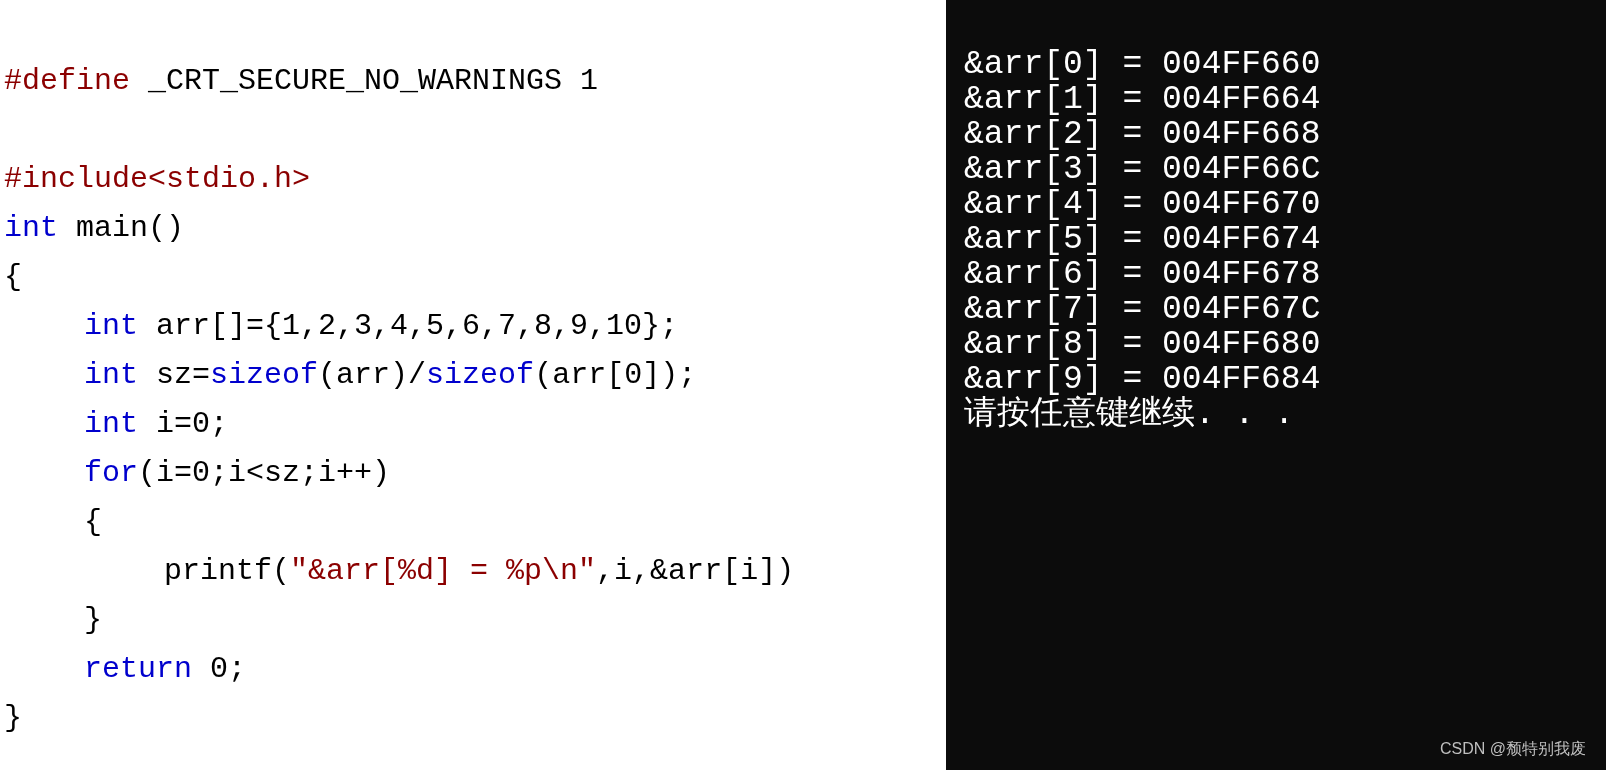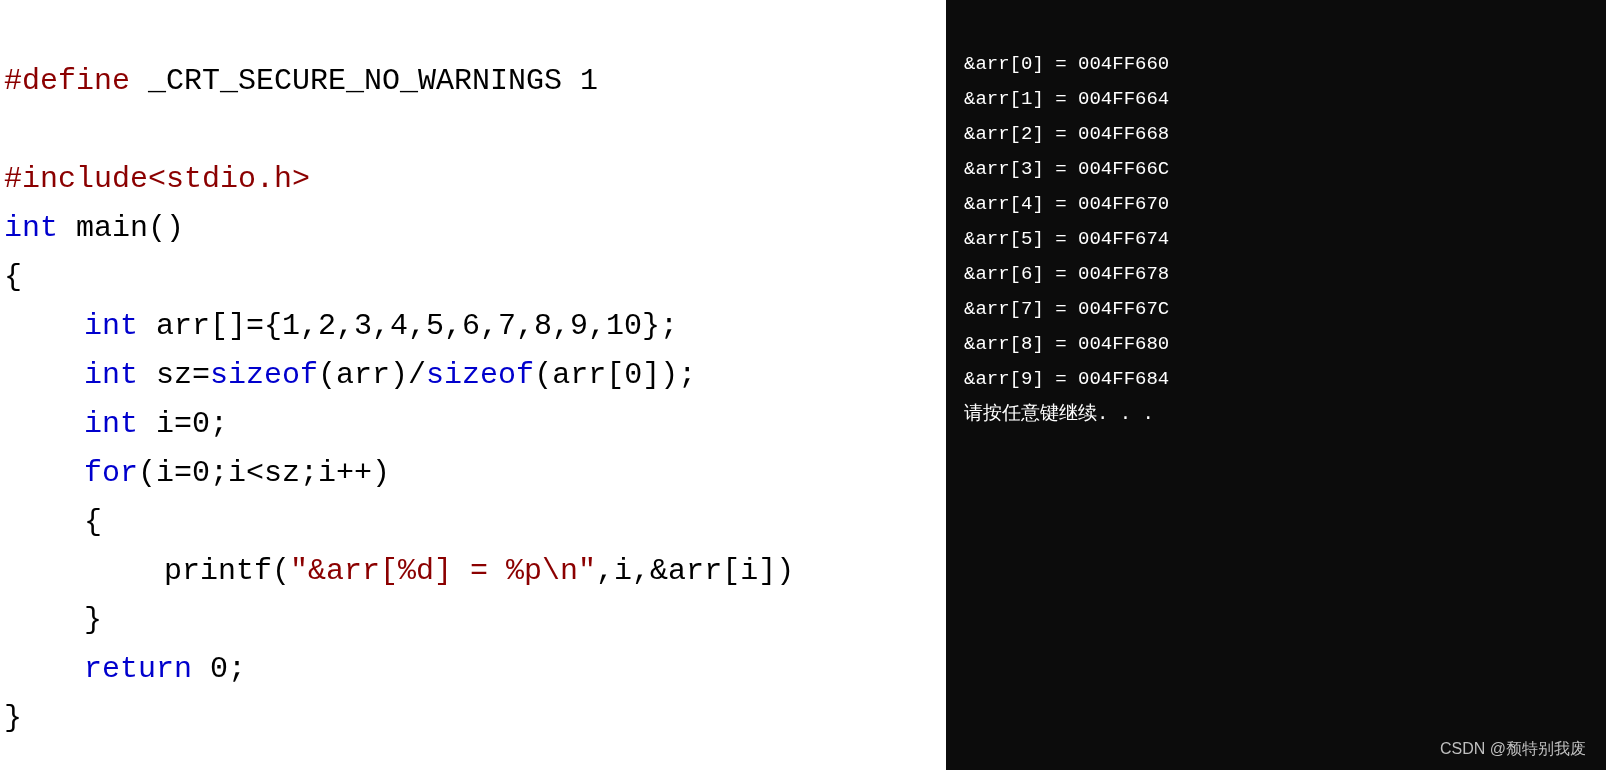--- a/index.html
+++ b/index.html
@@ -21,21 +21,21 @@
       white-space: pre;
       overflow: hidden;
     }
     .console-pane {
       width: 660px;
       height: 770px;
       background: #0c0c0c;
       color: #ffffff;
       padding: 12px 0 0 18px;
       font-family: 'Consolas', 'Courier New', monospace;
-      font-size: 19px;
+      font-size: 33px;
       line-height: 35px;
       white-space: pre;
     }
     .tok-preproc { color: #8b0000; }
     .tok-preproc-arg { color: #000000; }
     .tok-include-bracket { color: #8b0000; }
     .tok-include-file { color: #8b0000; }
     .tok-keyword { color: #0000cd; }
     .tok-func { color: #000000; }
     .tok-punct { color: #000000; }

